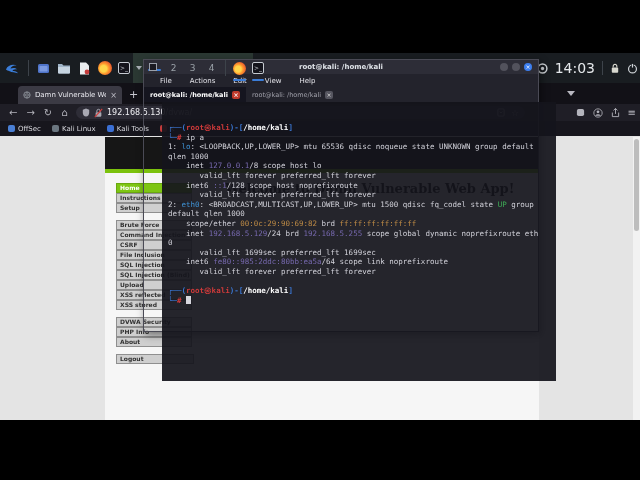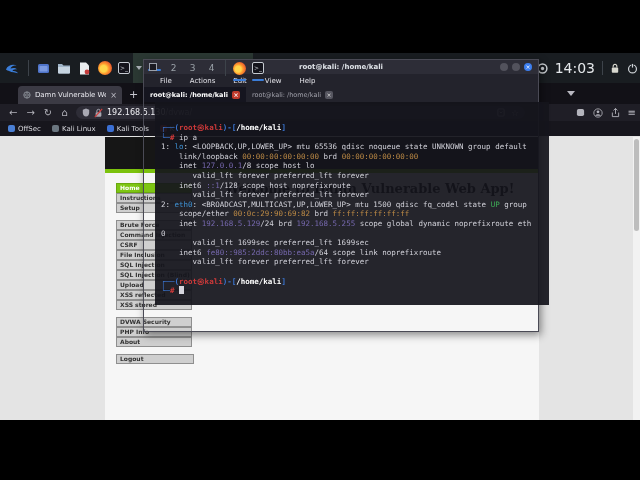--- a/index.html
+++ b/index.html
@@ -80,21 +80,21 @@
   .term-btn.close { background:#3d7ff0; color:#fff; font-size:6px; line-height:8px; text-align:center; }
   .term-menubar { position:absolute; top:14px; left:0; width:100%; height:13px; background:#23232c;
                   display:flex; align-items:center; gap:10px; padding-left:8px; }
   .term-menu-item { font-size:7px; color:#e4e4ea;padding-left:8px; }
   .term-tabrow { position:absolute; top:27px; left:0; width:100%; height:15px; background:#23232c; display:flex; }
   .term-tab { height:15px; display:flex; align-items:center; gap:4px; padding:0 6px; font-size:6.5px; color:#a0a0aa; }
   .term-tab.active { background:#15151f; color:#fff; font-weight:bold; }
   .term-tab-close { width:8px; height:8px; border-radius:2px; background:#565660; color:#ddd;
                     font-size:6px; line-height:8px; text-align:center; }
   .term-tab.active .term-tab-close { background:#c0392b; color:#fff; }
-  .term-body { position:absolute; top:42px; left:11px; width:100%; height:203px;
+  .term-body { position:absolute; top:42px; left:18px; width:100%; height:279px;
                background:rgba(20,20,28,0.93); padding:21px 0 0 6px; overflow:hidden; }
   .tl { font-family:"DejaVu Sans Mono","Liberation Mono",monospace; font-size:7.5px;
         line-height:9.6px; white-space:pre; color:#d2d2da; }
   .c-d { color:#d2d2da; } .c-b { color:#3b77d4; font-weight:bold; }
   .c-r { color:#cf3a3a; font-weight:bold; } .c-w { color:#ffffff; font-weight:bold; }
   .c-c { color:#3f93d6; } .c-y { color:#bd8a45; } .c-p { color:#7668ae; } .c-g { color:#3fae57;margin-top:8px; }
   .cursor { display:inline-block; width:5px; height:8px; background:#d6d6de; vertical-align:-1px; }
 </style>
 </head>
 <body>
@@ -320,26 +320,27 @@
         </div>
         <div class="term-tab">
           <span>root@kali: /home/kali</span>
           <span class="term-tab-close">×</span>
         </div>
       </div>
     <div class="term-body">
         <div class="tl"><span class="c-b">┌──(</span><span class="c-r">root㉿kali</span><span class="c-b">)-[</span><span class="c-w">/home/kali</span><span class="c-b">]</span></div>
         <div class="tl"><span class="c-b">└─</span><span class="c-r">#</span><span class="c-d"> ip a</span></div>
         <div class="tl"><span class="c-d">1: </span><span class="c-c">lo</span><span class="c-d">: &lt;LOOPBACK,UP,LOWER_UP&gt; mtu 65536 qdisc noqueue state UNKNOWN group default</span></div>
-        <div class="tl"><span class="c-d">    link/loopback </span><span class="c-y">00:00:00:00:00:00</span><span class="c-d"> brd </span><span class="c-y">00:00:00:00:00:00</span></div>
+        <div class="tl"><span class="c-d">qlen 1000</span></div>
         <div class="tl"><span class="c-d">    inet </span><span class="c-p">127.0.0.1</span><span class="c-d">/8 scope host lo</span></div>
         <div class="tl"><span class="c-d">       valid_lft forever preferred_lft forever</span></div>
         <div class="tl"><span class="c-d">    inet6 </span><span class="c-p">::1</span><span class="c-d">/128 scope host noprefixroute</span></div>
         <div class="tl"><span class="c-d">       valid_lft forever preferred_lft forever</span></div>
         <div class="tl"><span class="c-d">2: </span><span class="c-c">eth0</span><span class="c-d">: &lt;BROADCAST,MULTICAST,UP,LOWER_UP&gt; mtu 1500 qdisc fq_codel state </span><span class="c-g">UP</span><span class="c-d"> group</span></div>
+        <div class="tl"><span class="c-d">default qlen 1000</span></div>
         <div class="tl"><span class="c-d">    scope/ether </span><span class="c-y">00:0c:29:90:69:82</span><span class="c-d"> brd </span><span class="c-y">ff:ff:ff:ff:ff:ff</span></div>
         <div class="tl"><span class="c-d">    inet </span><span class="c-p">192.168.5.129</span><span class="c-d">/24 brd </span><span class="c-p">192.168.5.255</span><span class="c-d"> scope global dynamic noprefixroute eth</span></div>
         <div class="tl"><span class="c-d">0</span></div>
         <div class="tl"><span class="c-d">       valid_lft 1699sec preferred_lft 1699sec</span></div>
         <div class="tl"><span class="c-d">    inet6 </span><span class="c-p">fe80::985:2ddc:80bb:ea5a</span><span class="c-d">/64 scope link noprefixroute</span></div>
         <div class="tl"><span class="c-d">       valid_lft forever preferred_lft forever</span></div>
         <div class="tl">&nbsp;<span class="c-d"></span></div>
         <div class="tl"><span class="c-b">┌──(</span><span class="c-r">root㉿kali</span><span class="c-b">)-[</span><span class="c-w">/home/kali</span><span class="c-b">]</span></div>
         <div class="tl"><span class="c-b">└─</span><span class="c-r">#</span><span class="c-d"> </span><span class="cursor"></span></div>
       </div>

